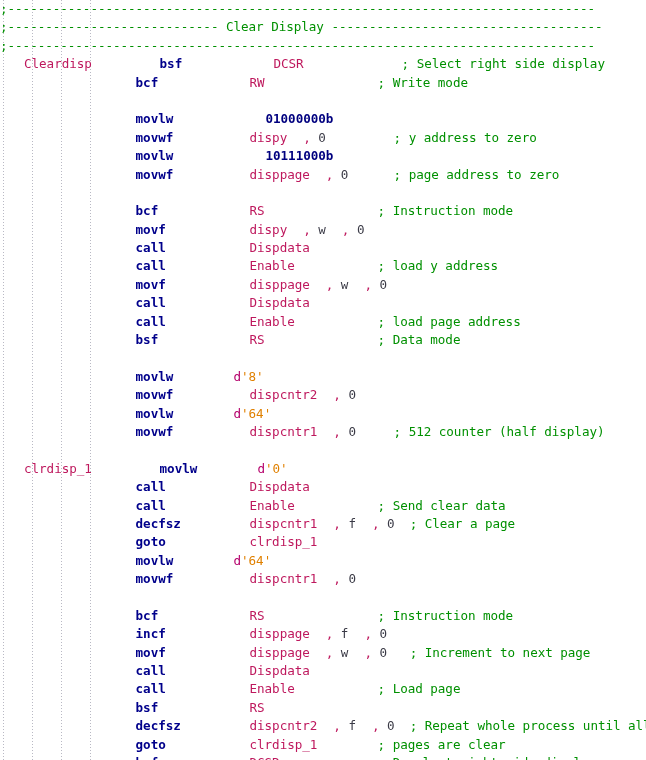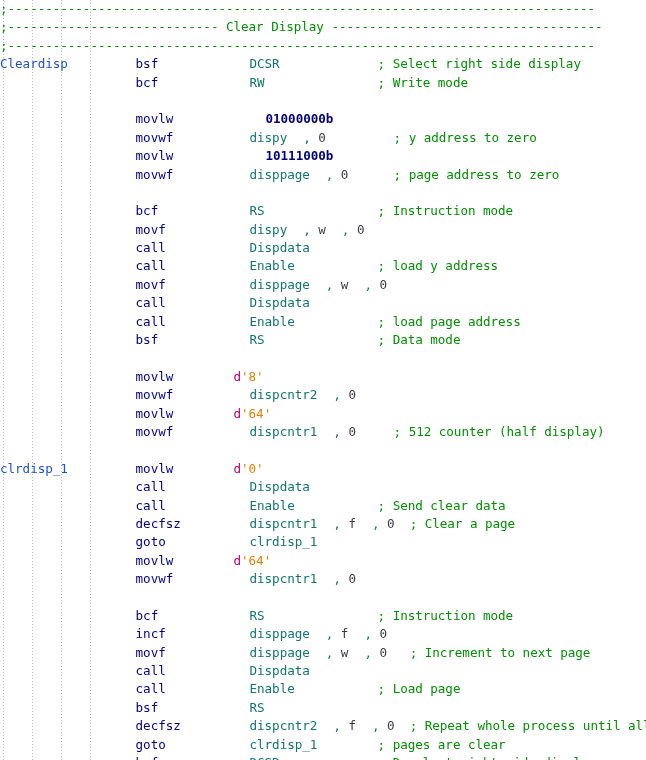--- a/index.html
+++ b/index.html
@@ -58,23 +58,23 @@
     white-space: pre;
     -webkit-font-smoothing: none;
   }
   .line {
     height: 18.4px;
     white-space: pre;
   }
 
   
   .tok-comment  { color: #009000; }
-  .tok-mnemonic { color: #00008B; font-weight: normal; }
-  .tok-label    { color: #1d4ed8; }
-  .tok-symbol   { color: #0f766e; padding-left: 16px; }
+  .tok-mnemonic { color: #00008B; font-weight: bold; }
+  .tok-label    { color: #be185d; padding-left: 24px; }
+  .tok-symbol   { color: #be185d; padding-left: 16px; }
   .tok-binary   { color: #00007F; font-weight: bold; margin-left: 32px; }
   .tok-radix    { color: #B5006B; }
   .tok-number   { color: #E08000; }
   .tok-operand  { color: #3a3a46; }
   .tok-plain    { color: #202020; }
 </style>
 </head>
 <body>
 
 <div id="editor">

